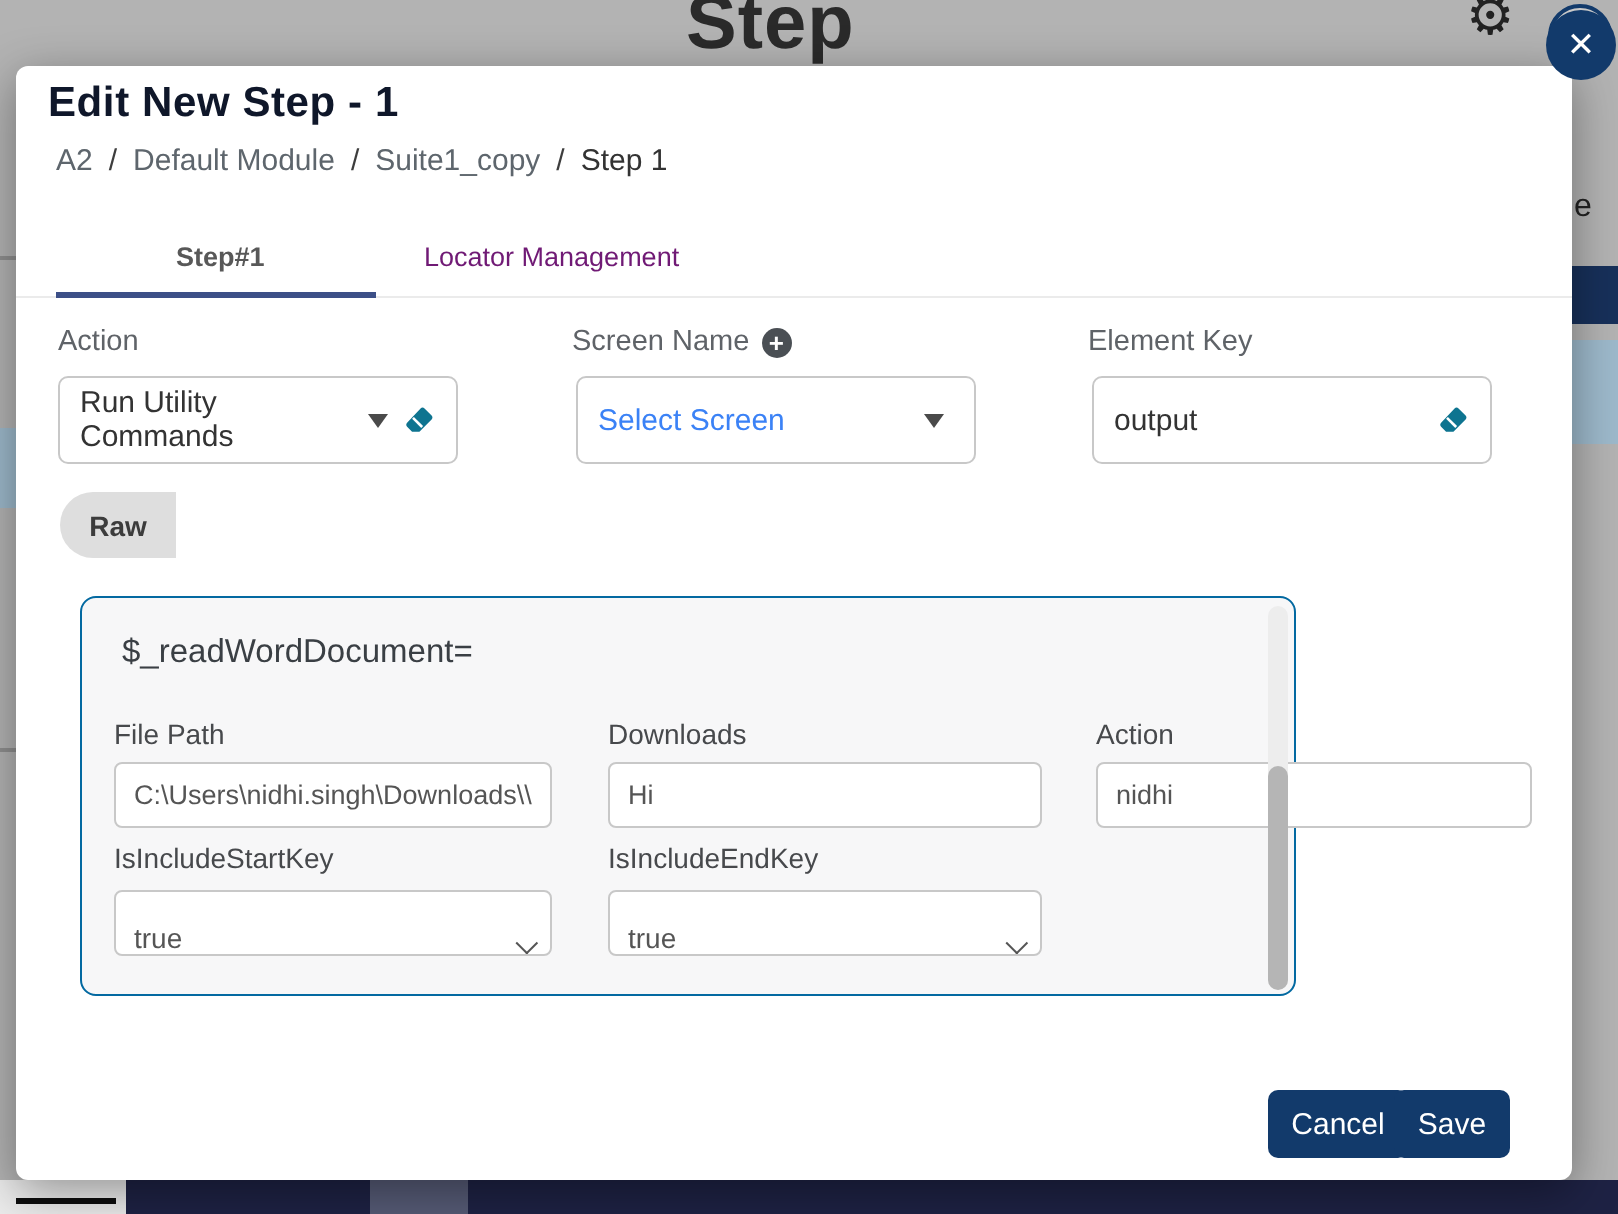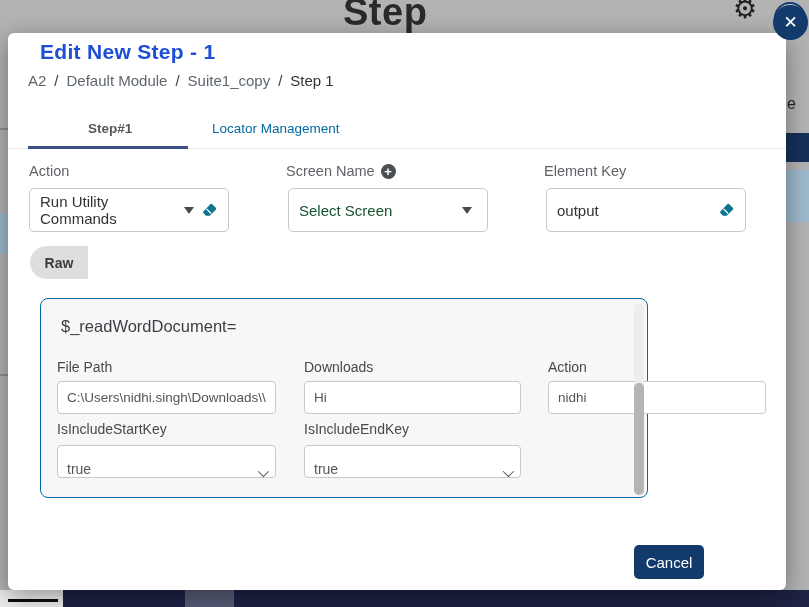--- a/index.html
+++ b/index.html
@@ -28,46 +28,46 @@
   .bg-bottom-black-line { position:absolute; left:8px; top:599px; width:50px; height:3px; background:#0d0d0d; }
   .bg-bottom-bar { position:absolute; left:63px; top:590px; width:746px; height:17px; background:#1e2244; }
   .bg-bottom-thumb { position:absolute; left:185px; top:590px; width:49px; height:17px; background:#565b76; }
 
   
   .modal {
     position:absolute; left:8px; top:33px; width:778px; height:557px;
     background:#fff; border-radius:6px; box-shadow:0 6px 24px rgba(0,0,0,.38);
   }
   .modal-title {
-    position:absolute; left:32px; top:7px; font-size:21px; font-weight:700;
-    color:#1d4ed8; letter-spacing:.3px;
+    position:absolute; left:16px; top:7px; font-size:21px; font-weight:700;
+    color:#0f172a; letter-spacing:.3px;
   }
   .breadcrumb { position:absolute; left:20px; top:39px; font-size:15px; color:#5e666d; }
   .breadcrumb .sep { margin:0 8px; color:#3d3d3d; font-weight:400; }
   .breadcrumb .crumb-last { color:#333; }
 
   .tab { position:absolute; top:88px; font-size:13.5px; cursor:default; }
   .tab-active { left:80px; color:#585858; font-weight:600; }
-  .tab-inactive { left:204px; color:#0369a1; }
+  .tab-inactive { left:204px; color:#701a75; }
   .tabs-line { position:absolute; left:0; top:115px; width:778px; height:1px; background:#ebebeb; }
   .tabs-underline { position:absolute; left:20px; top:113px; width:160px; height:3px; background:#3c4f87; }
 
   .field-label { position:absolute; top:130px; font-size:14.5px; color:#5f6368; display:flex; align-items:center; gap:6px; }
   .plus-icon {
     width:15px; height:15px; border-radius:50%; background:#4a4f54; color:#fff;
     display:inline-flex; align-items:center; justify-content:center;
     font-size:13px; font-weight:700; line-height:1;
   }
   .input-box {
     position:absolute; top:155px; height:44px; width:200px;
     border:1px solid #c8c8c8; border-radius:5px; background:#fff;
     display:flex; align-items:center; padding:0 10px; font-size:15px; color:#333;
   }
   .caret-down { width:0; height:0; border-left:5px solid transparent; border-right:5px solid transparent; border-top:7px solid #4a4a4a; }
-  .placeholder { color:#14532d; }
+  .placeholder { color:#3b82f6; }
 
   .toggle { position:absolute; left:22px; top:213px; height:33px; display:flex; font-size:14px; }
   .toggle-raw {
     width:58px; background:#dedede; border-radius:17px 0 0 17px;
     display:flex; align-items:center; justify-content:center; color:#3c3c3c; font-weight:600;
   }
   .toggle-form {
     width:64px; background:#ffc107; border-radius:0 17px 17px 0;
     display:flex; align-items:center; justify-content:center; color:#16396b; font-weight:700;
   }
@@ -215,15 +215,16 @@
       <span>true</span>
       <span class="chevron"></span>
     </div>
 
     <div class="panel-scroll">
       <div class="panel-scroll-thumb"></div>
     </div>
   </div>
 
   <button class="btn btn-cancel">Cancel</button>
+  <button class="btn btn-save">Save</button>
 </div>
 
 <button class="close-btn">✕</button>
 
 </body></html>

